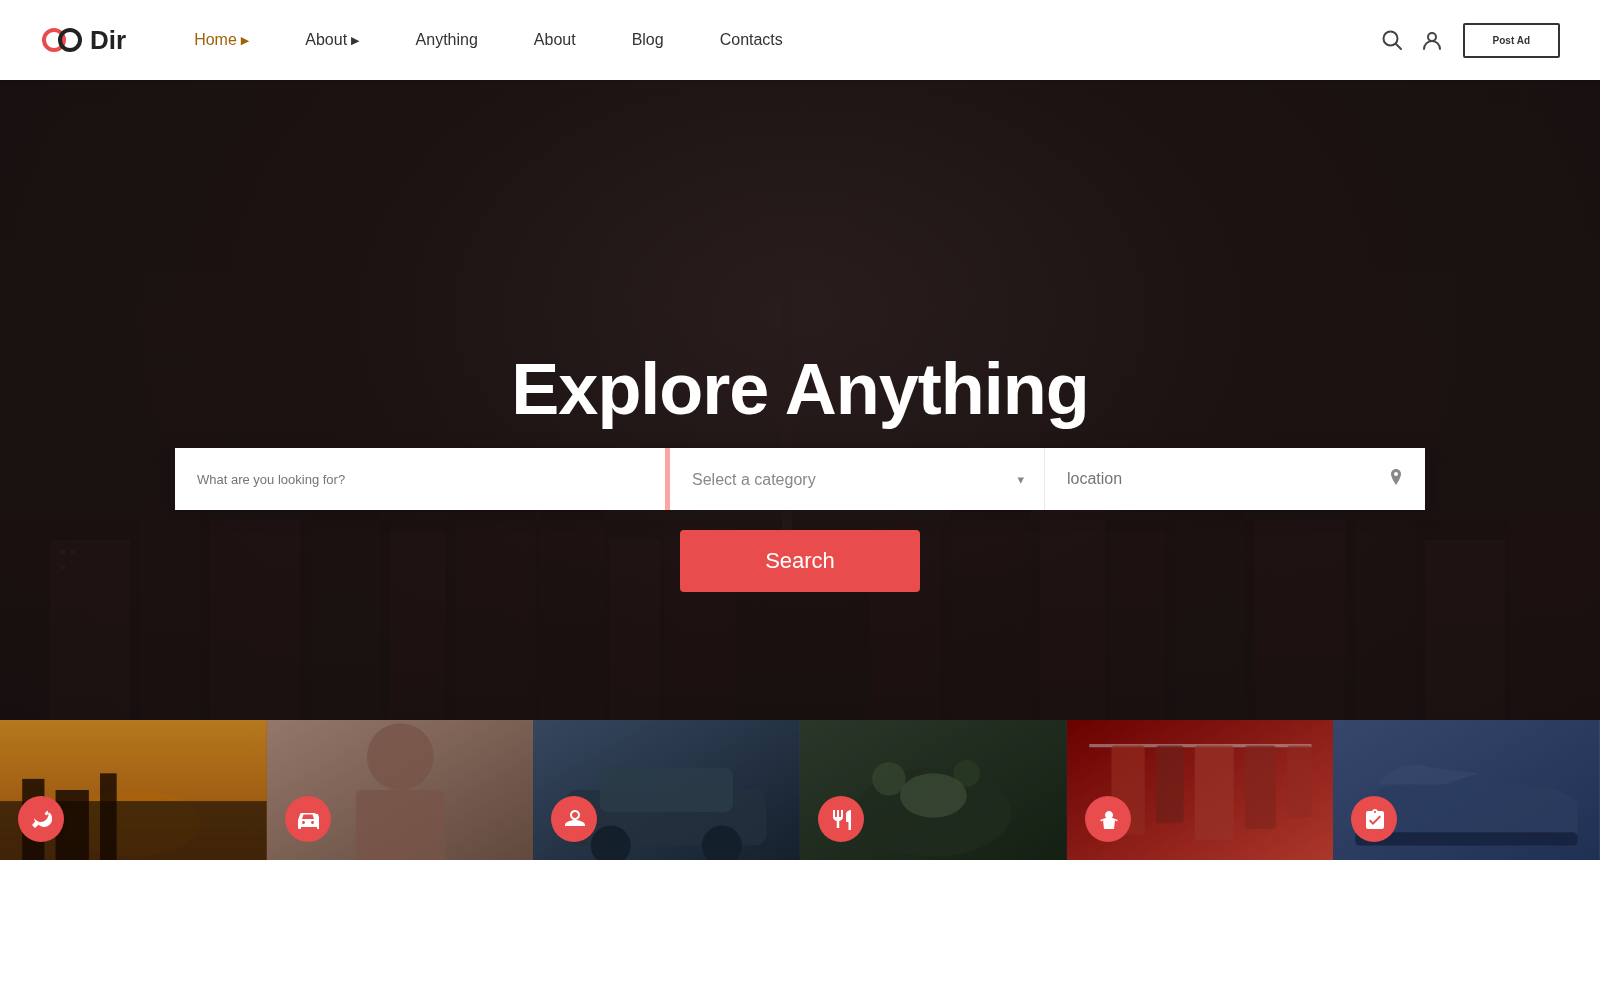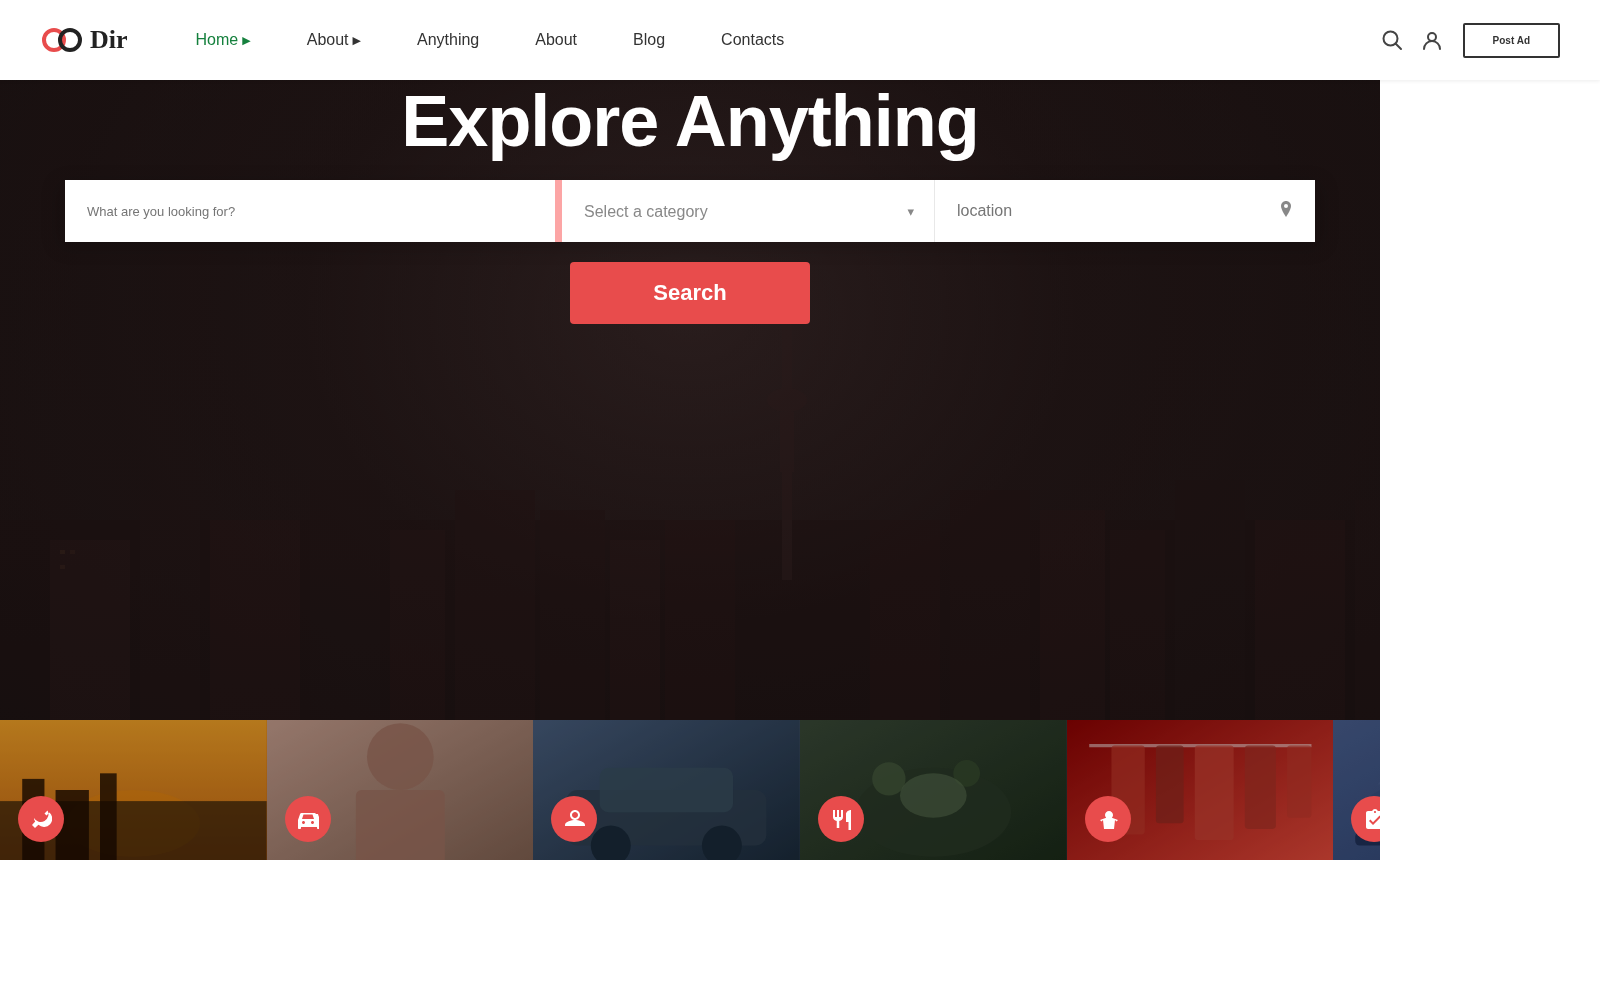--- a/index.html
+++ b/index.html
@@ -15,21 +15,20 @@
       align-items: center;
       padding: 0 40px;
       box-shadow: 0 1px 4px rgba(0,0,0,0.08);
     }
     .logo {
       display: flex;
       align-items: center;
       gap: 6px;
       margin-right: 40px;
       text-decoration: none;
-      font-family: Liberation Serif, serif;
     }
     .logo-icon {
       width: 44px;
       height: 44px;
     }
     .logo-text {
       font-size: 26px;
       font-weight: 700;
       color: #222;
     }
@@ -44,21 +43,21 @@
       font-size: 16px;
       color: #333;
       text-decoration: none;
       cursor: pointer;
       display: flex;
       align-items: center;
       gap: 4px;
       font-weight: 500;
     }
     .nav-link.active {
-      color: #15803d;
+      color: #a16207;
     }
     .nav-link .arrow {
       font-size: 11px;
     }
     .nav-icons {
       display: flex;
       align-items: center;
       gap: 18px;
       margin-right: 20px;
     }
@@ -79,26 +78,26 @@
       font-size: 10px;
       font-weight: 600;
       cursor: pointer;
       border-radius: 2px;
       transition: all 0.2s;
     }
 
     
     .hero {
       position: relative;
-      width: 1380px;
+      width: 1600px;
       height: 780px;
       display: flex;
       flex-direction: column;
       align-items: center;
-      justify-content: flex-start;
+      justify-content: center;
       overflow: hidden;
     }
     .hero-bg {
       position: absolute;
       inset: 0;
       background: 
         linear-gradient(to bottom, rgba(30,20,20,0.55) 0%, rgba(30,20,20,0.65) 60%, rgba(20,15,15,0.80) 100%),
         radial-gradient(ellipse at 50% 30%, #3a2a2a 0%, #1a1010 40%, #0d0808 100%);
       z-index: 0;
     }
@@ -152,21 +151,21 @@
       background: transparent;
     }
     .search-select-wrap {
       background: #fff;
       height: 62px;
       display: flex;
       align-items: center;
       padding: 0 22px;
       flex: 1;
       max-width: 380px;
-      border-left: 7px solid #fca5a5;
+      border-left: 5px solid #fca5a5;
       border-right: 1px solid #e8e8e8;
       position: relative;
     }
     .search-select-wrap select {
       border: none;
       outline: none;
       font-size: 16px;
       color: #888;
       width: 100%;
       background: transparent;
@@ -205,21 +204,21 @@
       font-size: 18px;
     }
     .search-btn-large {
       background: #e84c4c;
       color: #fff;
       border: none;
       padding: 0;
       width: 240px;
       height: 62px;
       font-size: 22px;
-      font-weight: 700;
+      font-weight: 400;
       cursor: pointer;
       border-radius: 4px;
     }
 
     
     .cards-strip {
       position: absolute;
       bottom: 0;
       left: 0;
       width: 1600px;

